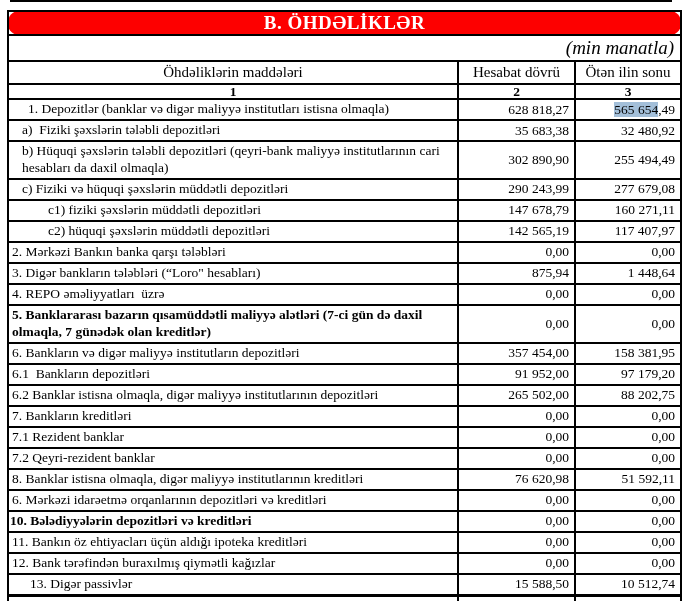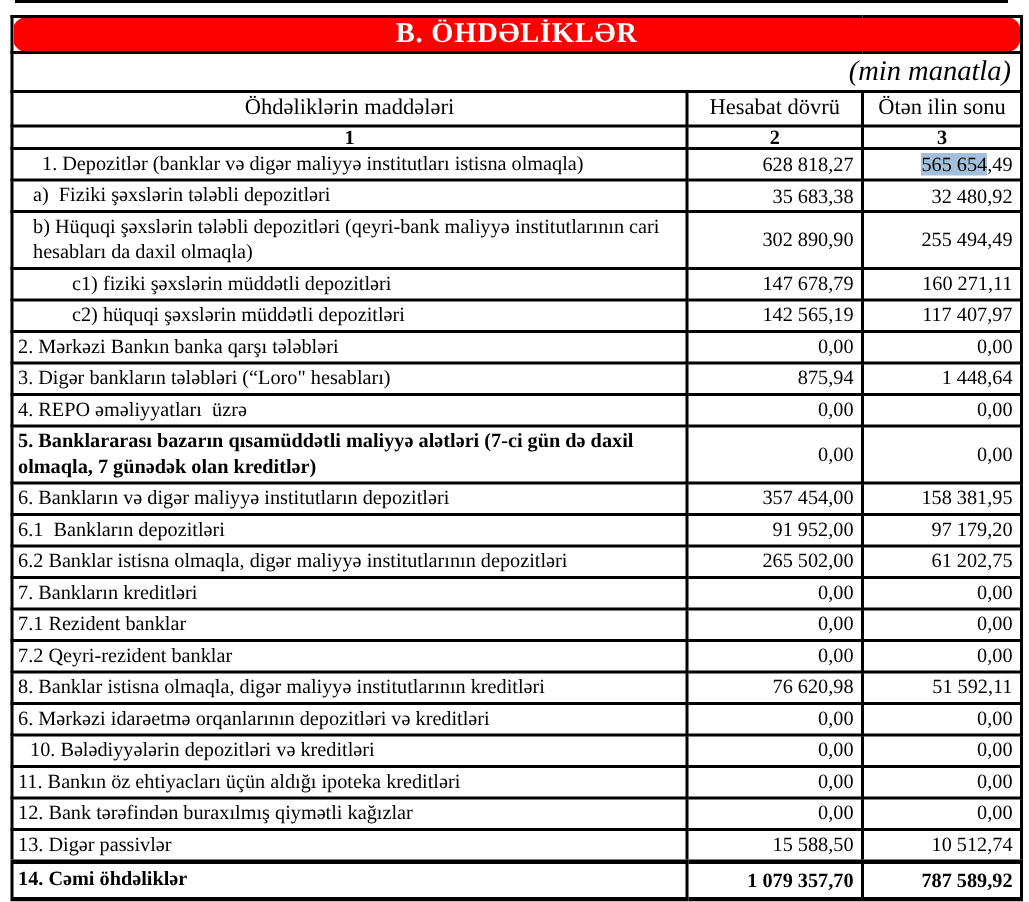--- a/index.html
+++ b/index.html
@@ -121,20 +121,25 @@
           <td class="lbl" style="padding-left: 13px;">a)  Fiziki şəxslərin tələbli depozitləri</td>
           <td class="num">35 683,38</td>
           <td class="num">32 480,92</td>
         </tr>
         <tr>
           <td class="lbl" style="padding-left: 13px;">b) Hüquqi şəxslərin tələbli depozitləri (qeyri-bank maliyyə institutlarının cari hesabları da daxil olmaqla)</td>
           <td class="num">302 890,90</td>
           <td class="num">255 494,49</td>
         </tr>
         <tr>
+          <td class="lbl" style="padding-left: 13px;">c) Fiziki və hüquqi şəxslərin müddətli depozitləri</td>
+          <td class="num">290 243,99</td>
+          <td class="num">277 679,08</td>
+        </tr>
+        <tr>
           <td class="lbl" style="padding-left: 39px;">c1) fiziki şəxslərin müddətli depozitləri</td>
           <td class="num">147 678,79</td>
           <td class="num">160 271,11</td>
         </tr>
         <tr>
           <td class="lbl" style="padding-left: 39px;">c2) hüquqi şəxslərin müddətli depozitləri</td>
           <td class="num">142 565,19</td>
           <td class="num">117 407,97</td>
         </tr>
         <tr>
@@ -163,21 +168,21 @@
           <td class="num">158 381,95</td>
         </tr>
         <tr>
           <td class="lbl" style="padding-left: 3px;">6.1  Bankların depozitləri</td>
           <td class="num">91 952,00</td>
           <td class="num">97 179,20</td>
         </tr>
         <tr>
           <td class="lbl" style="padding-left: 3px;">6.2 Banklar istisna olmaqla, digər maliyyə institutlarının depozitləri</td>
           <td class="num">265 502,00</td>
-          <td class="num">61 202,75</td>
+          <td class="num">88 202,75</td>
         </tr>
         <tr>
           <td class="lbl" style="padding-left: 3px;">7. Bankların kreditləri</td>
           <td class="num">0,00</td>
           <td class="num">0,00</td>
         </tr>
         <tr>
           <td class="lbl" style="padding-left: 3px;">7.1 Rezident banklar</td>
           <td class="num">0,00</td>
           <td class="num">0,00</td>
@@ -191,36 +196,36 @@
           <td class="lbl" style="padding-left: 3px;">8. Banklar istisna olmaqla, digər maliyyə institutlarının kreditləri</td>
           <td class="num">76 620,98</td>
           <td class="num">51 592,11</td>
         </tr>
         <tr>
           <td class="lbl" style="padding-left: 3px;">6. Mərkəzi idarəetmə orqanlarının depozitləri və kreditləri</td>
           <td class="num">0,00</td>
           <td class="num">0,00</td>
         </tr>
         <tr>
-          <td class="lbl" style="padding-left: 11px;">10. Bələdiyyələrin depozitləri və kreditləri</td>
+          <td class="lbl" style="padding-left: 1px; font-weight: bold;">10. Bələdiyyələrin depozitləri və kreditləri</td>
           <td class="num">0,00</td>
           <td class="num">0,00</td>
         </tr>
         <tr>
           <td class="lbl" style="padding-left: 3px;">11. Bankın öz ehtiyacları üçün aldığı ipoteka kreditləri</td>
           <td class="num">0,00</td>
           <td class="num">0,00</td>
         </tr>
         <tr>
           <td class="lbl" style="padding-left: 3px;">12. Bank tərəfindən buraxılmış qiymətli kağızlar</td>
           <td class="num">0,00</td>
           <td class="num">0,00</td>
         </tr>
         <tr>
-          <td class="lbl" style="padding-left: 3px;">13. Digər passivlər</td>
+          <td class="lbl" style="padding-left: 21px;">13. Digər passivlər</td>
           <td class="num">15 588,50</td>
           <td class="num">10 512,74</td>
         </tr>
         <tr class="total">
           <td class="lbl" style="padding-left: 3px;">14. Cəmi öhdəliklər</td>
           <td class="num">1 079 357,70</td>
           <td class="num">787 589,92</td>
         </tr>
       </tbody>
   </table>

